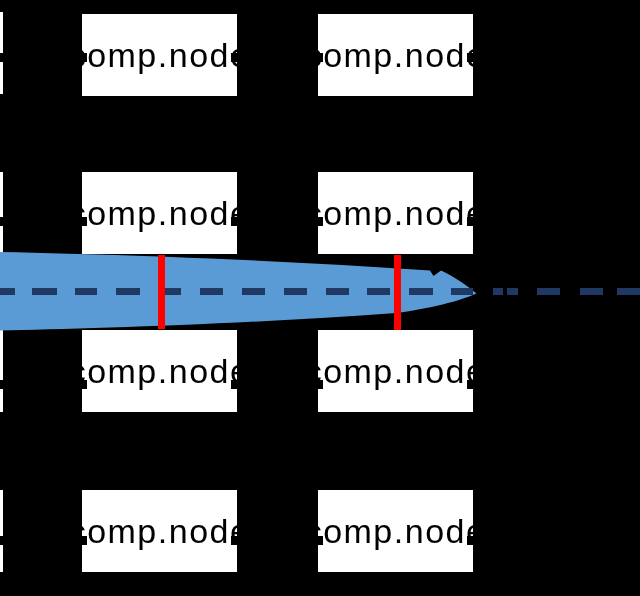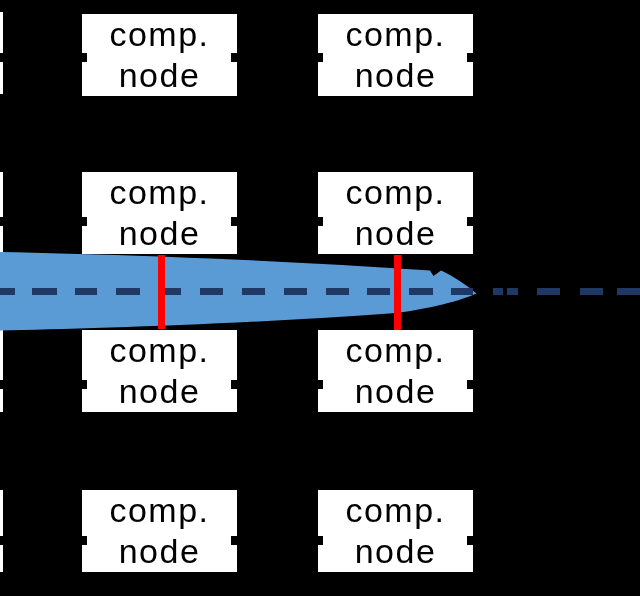--- a/index.html
+++ b/index.html
@@ -9,21 +9,21 @@
     font-family:"Liberation Sans", sans-serif;
   }
   .canvas{
     position:relative;width:640px;height:596px;
     background:var(--background,#000);
   }
   
   .node{
     position:absolute;width:155px;height:82px;
     background:var(--node_fill,#fff);
-    display:flex;flex-direction:column;align-items:center;justify-content:center;
+    display:flex;align-items:center;justify-content:center;
   }
   .node span{
     display:block;
     font-size:34px;line-height:41px;letter-spacing:1.5px;
     color:var(--node_text,#000);
     white-space:pre;
   }
   
   .sliver{
     position:absolute;left:0;width:3px;height:82px;

